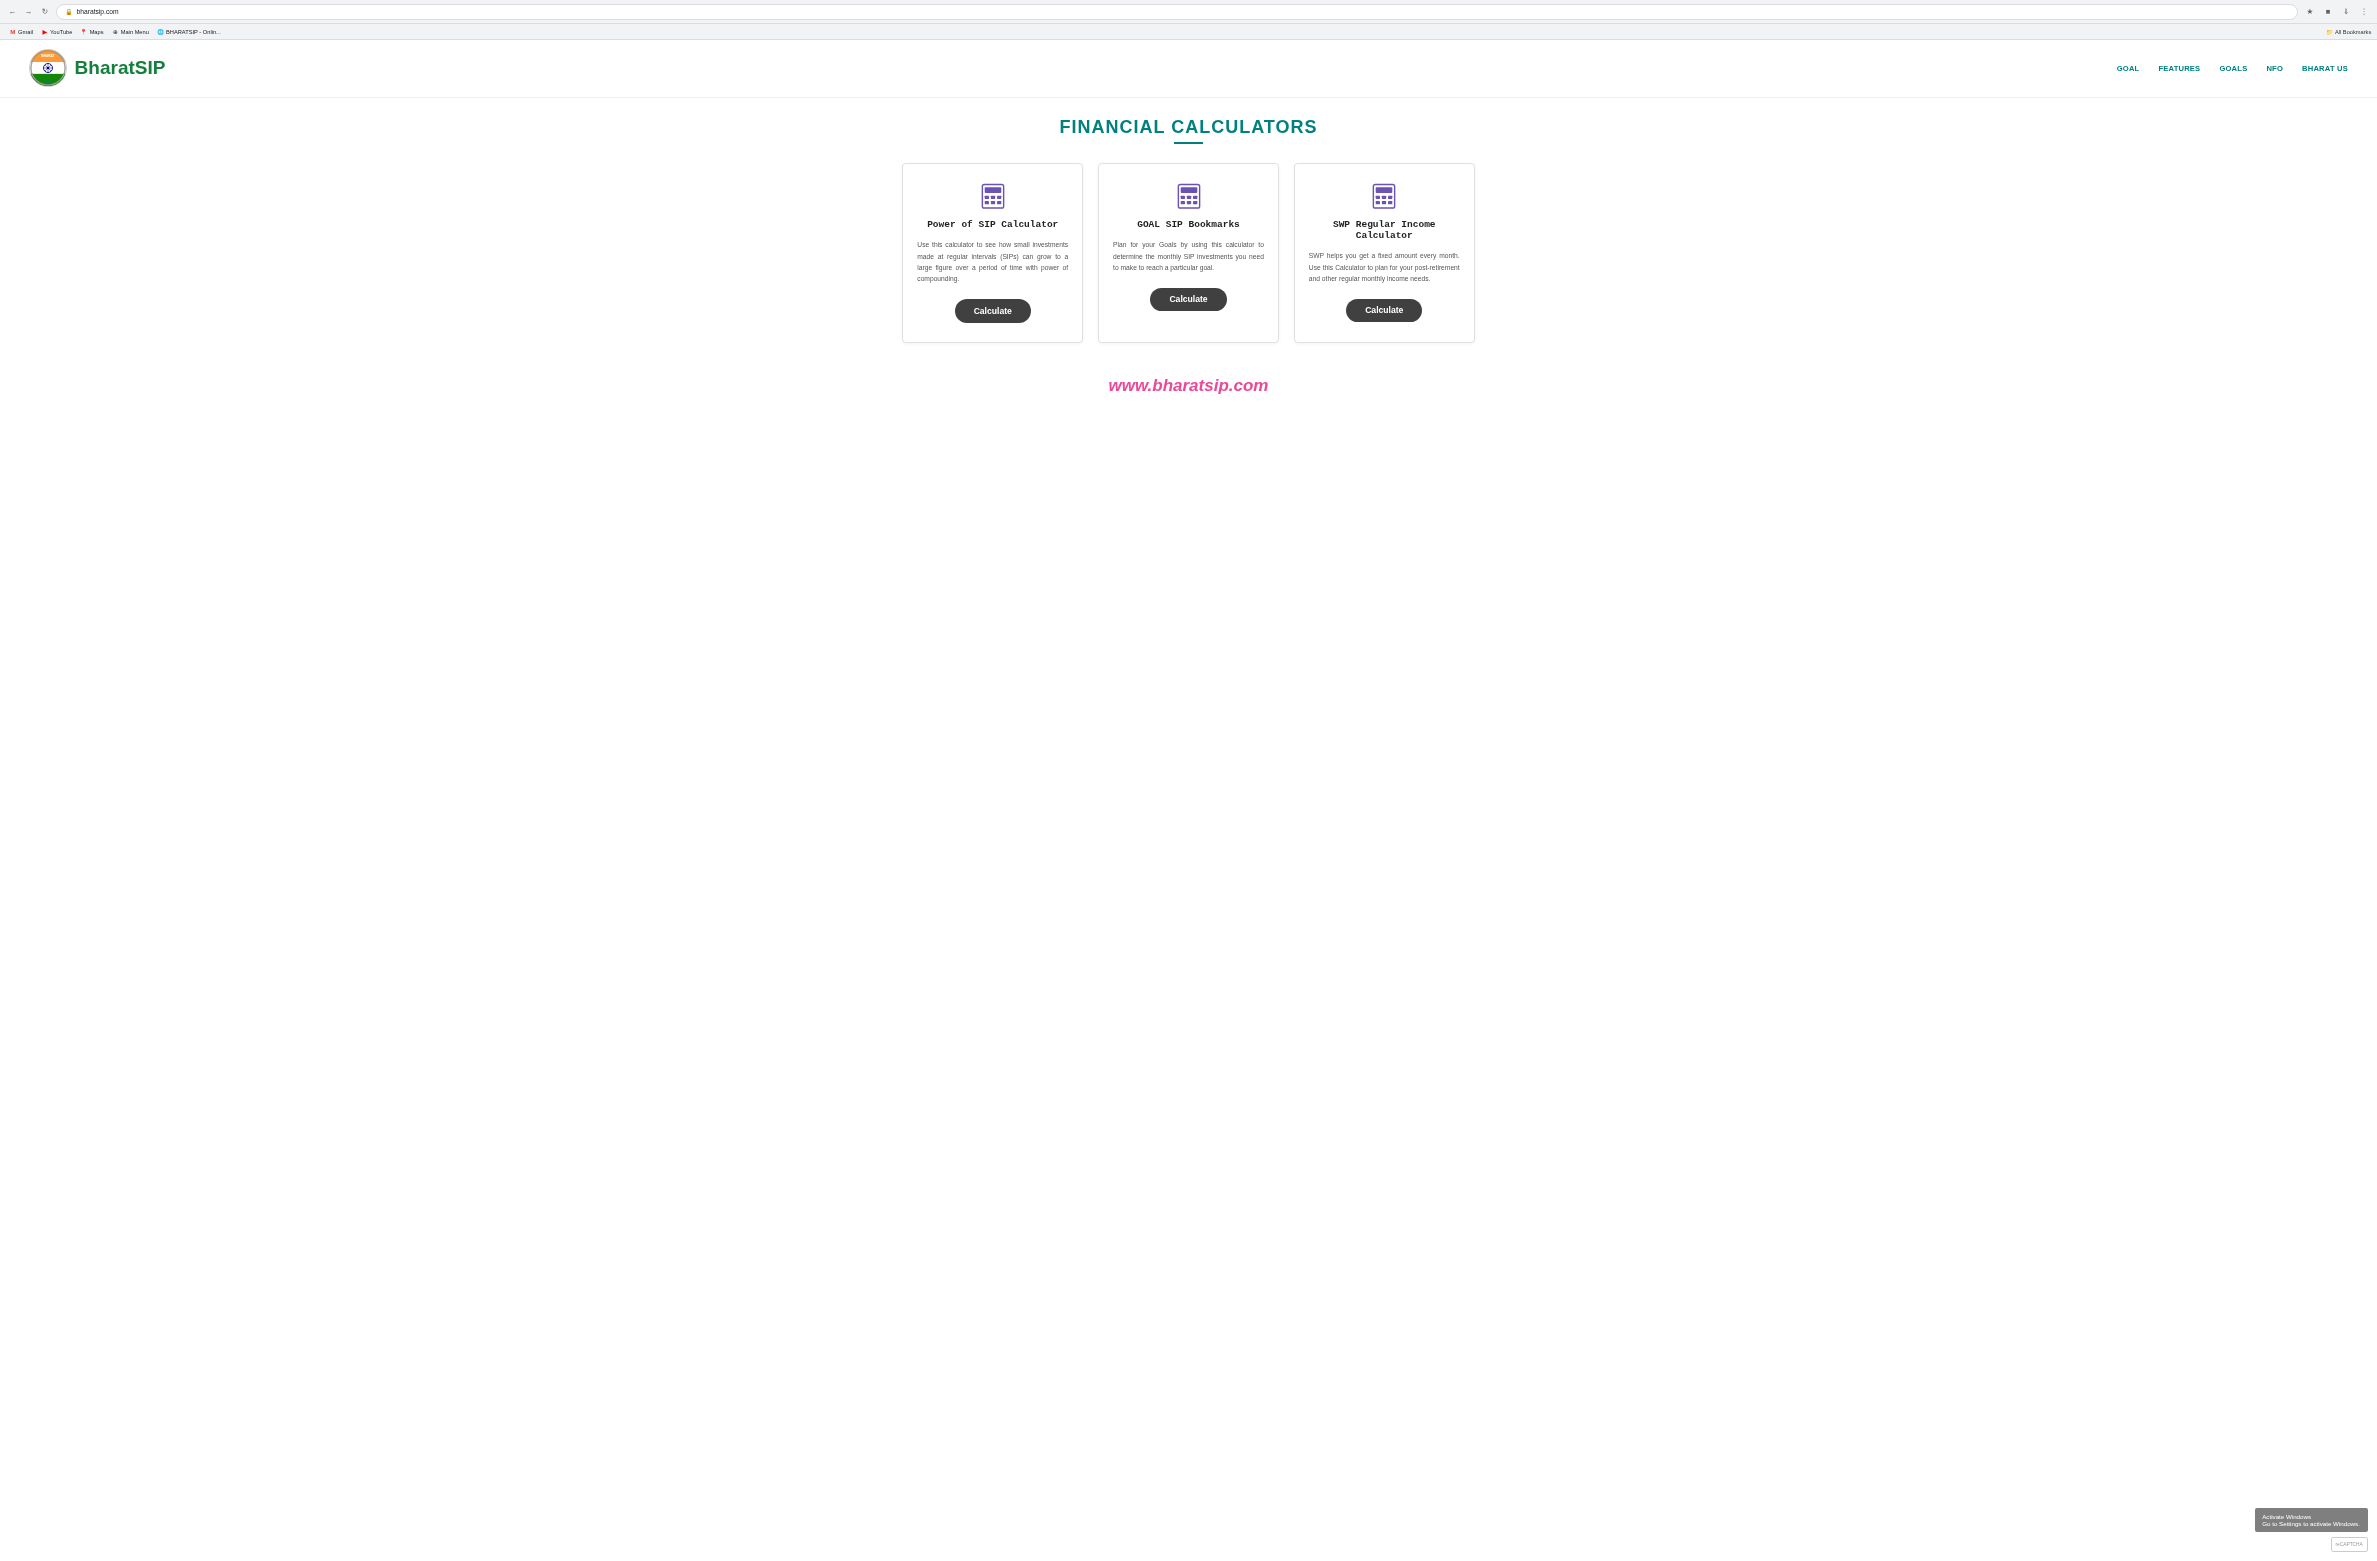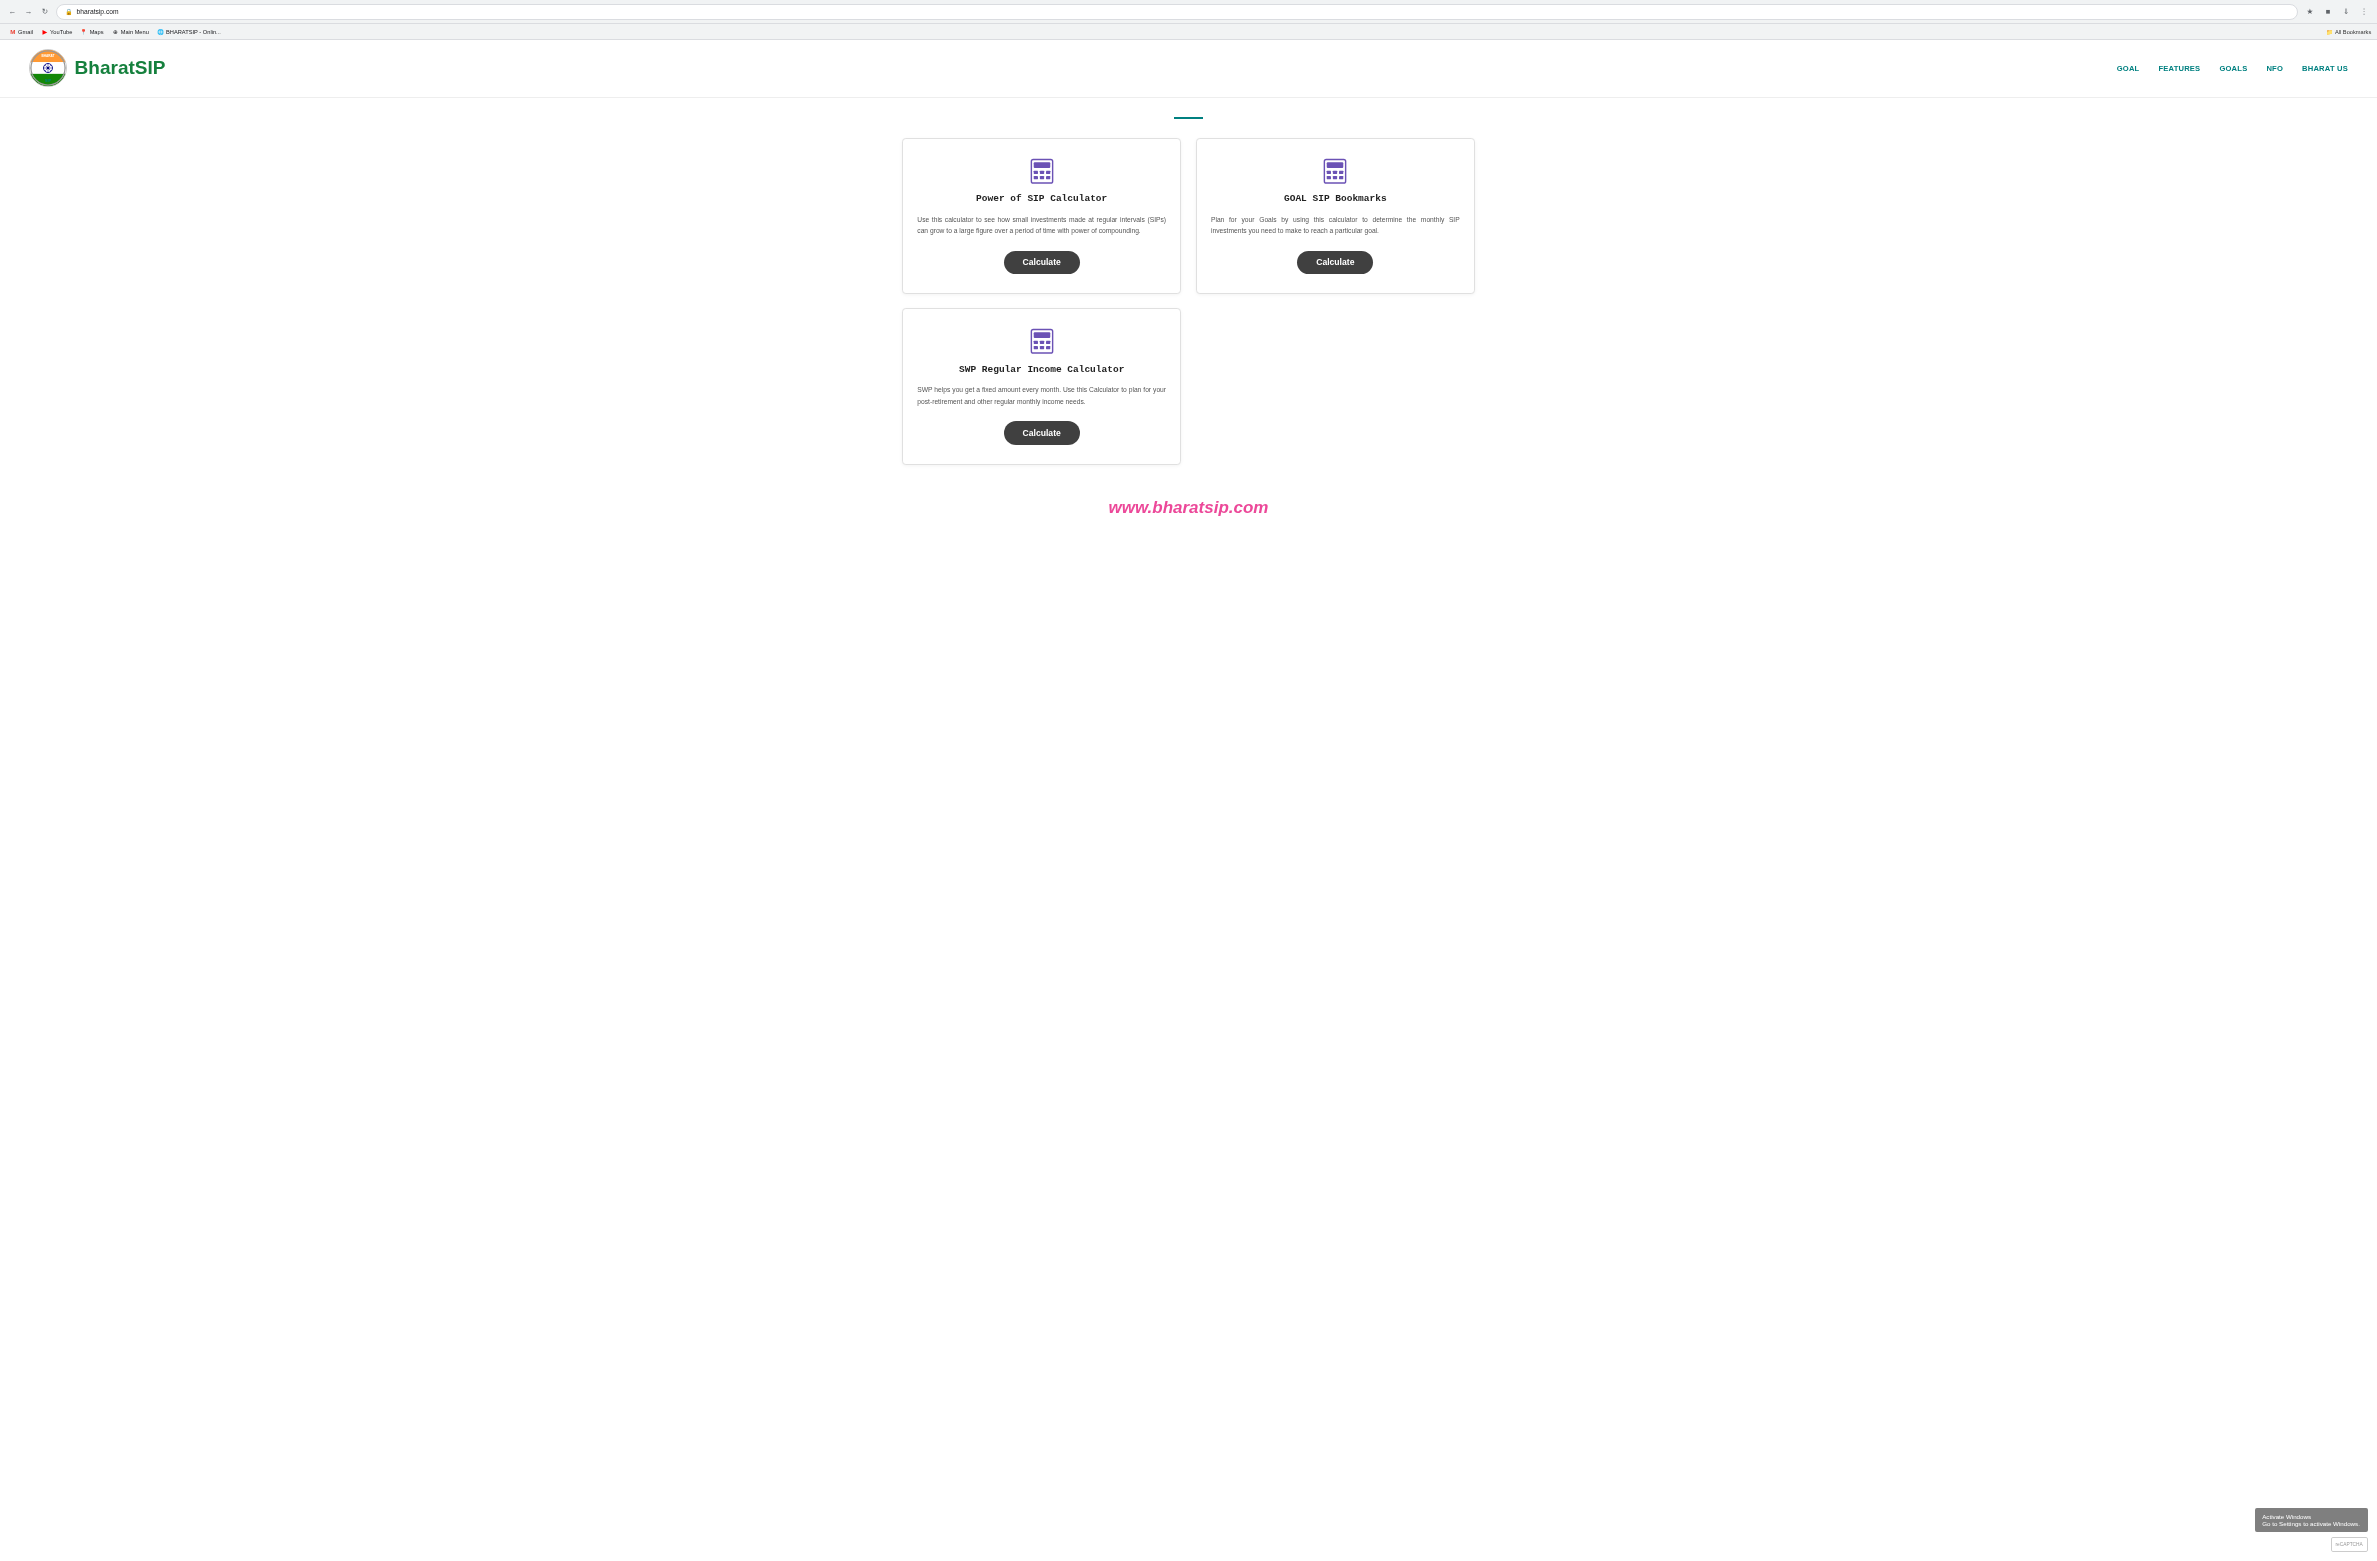--- a/index.html
+++ b/index.html
@@ -193,21 +193,21 @@
     .title-underline {
       width: 29px;
       height: 1.9px;
       background: #008080;
       margin: 0 auto 19px;
     }
 
     
     .cards-grid {
       display: grid;
-      grid-template-columns: repeat(2, 1fr);
+      grid-template-columns: repeat(3, 1fr);
       gap: 14.3px;
       max-width: 573px;
       margin: 0 auto;
     }
 
     .calc-card {
       border: 0.5px solid #e0e0e0;
       border-radius: 3.8px;
       padding: 19px 14.3px;
       text-align: center;
@@ -389,20 +389,21 @@
           <a href="#">NFO</a>
         </li>
         <li>
           <a href="#">BHARAT US</a>
         </li>
       </ul>
     </nav>
   </header>
 
   <main class="main-content">
+    <h1 class="page-title">FINANCIAL CALCULATORS</h1>
     <div class="title-underline"></div>
 
     <div class="cards-grid">
 
       <div class="calc-card">
         <div class="calc-icon">
           <svg class="calc-svg" viewBox="0 0 55 55" fill="none" xmlns="http://www.w3.org/2000/svg">
             <rect x="5" y="3" width="45" height="50" rx="4" stroke="#6B52B5" stroke-width="3" fill="none"></rect>
             <rect x="10" y="9" width="35" height="12" rx="2" fill="#6B52B5"></rect>
             <rect x="10" y="27" width="9" height="7" rx="1" fill="#6B52B5"></rect>

